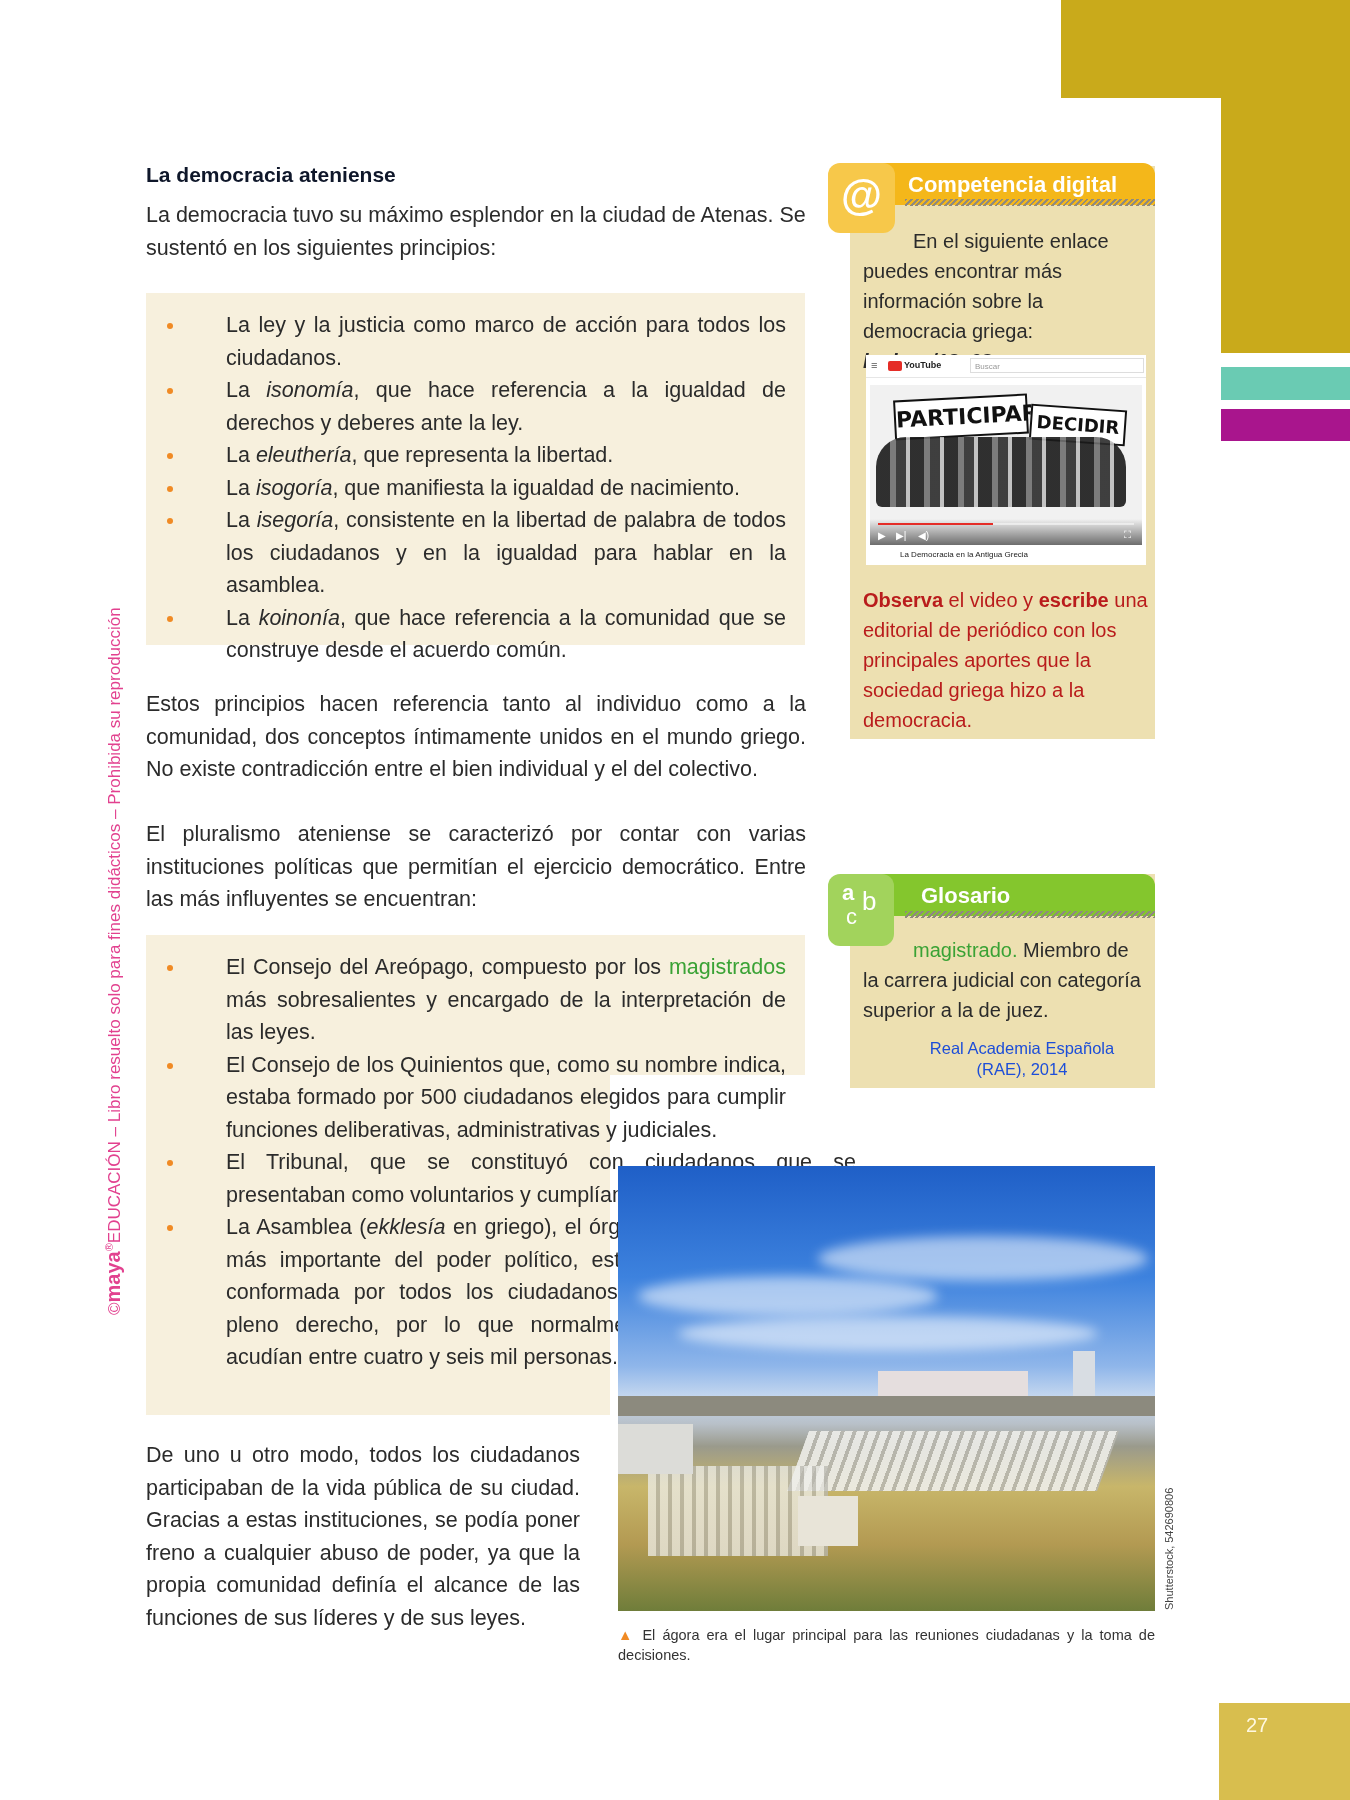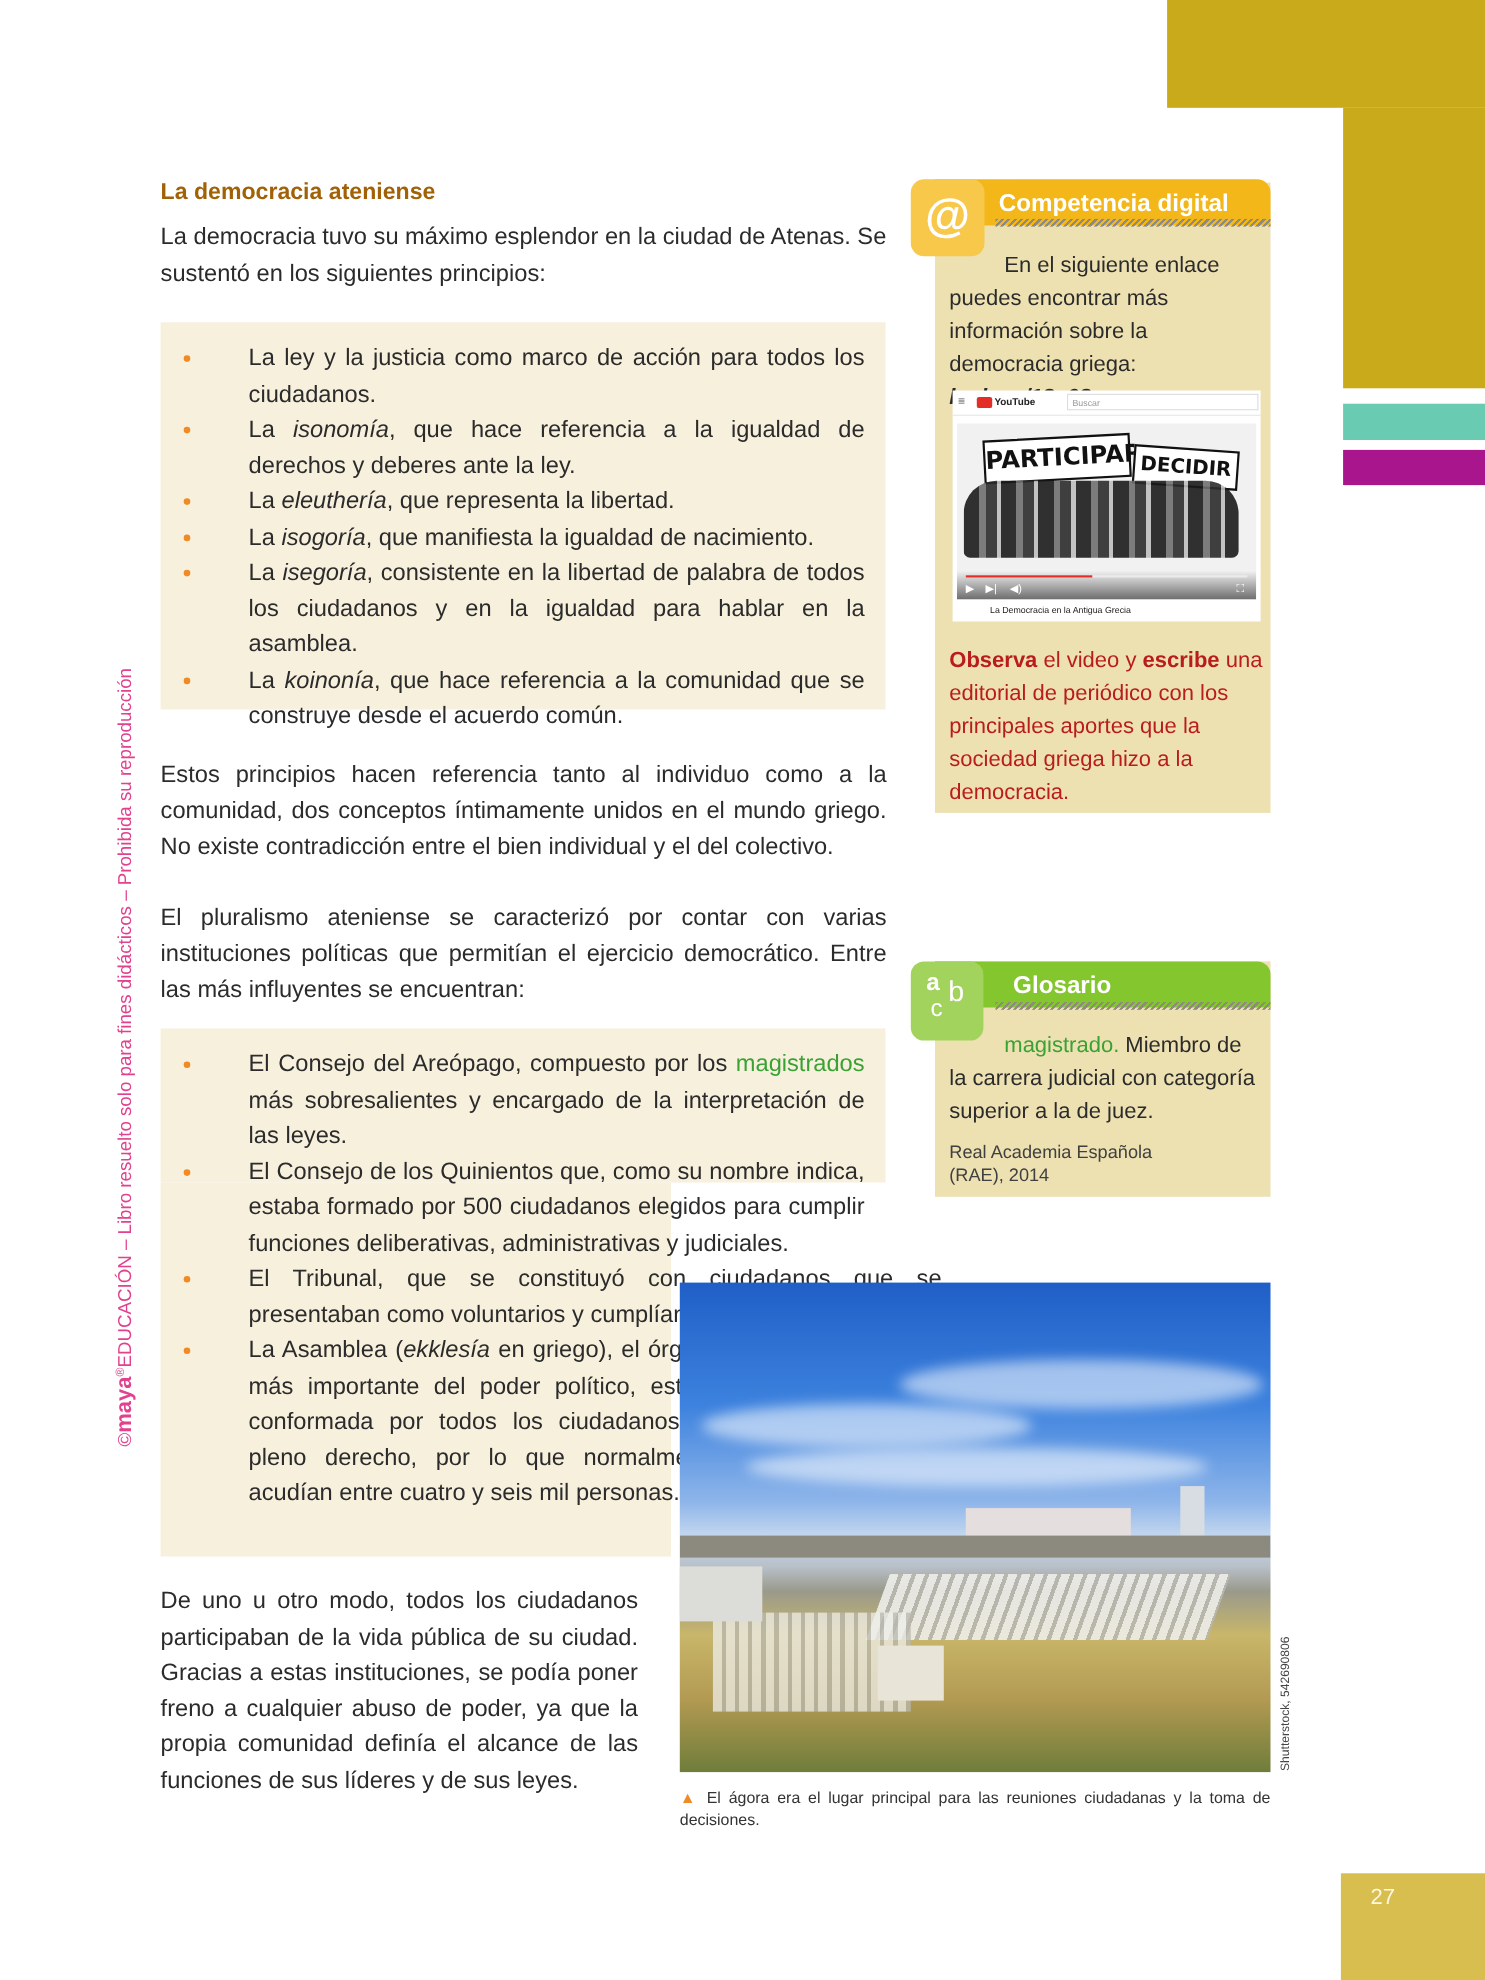--- a/index.html
+++ b/index.html
@@ -20,21 +20,21 @@
   .page-num { left: 1246px; top: 1714px; color: #fff8e0; font-size: 20px; }
 
   
   .watermark {
     left: 102px; top: 1315px;
     transform-origin: 0 0; transform: rotate(-90deg);
     white-space: nowrap; font-size: 17px; color: #e2418f;
   }
   .watermark .brand { font-weight: bold; font-size: 20px; }
 
-  .section-title { left: 146px; top: 163px; font-size: 21px; font-weight: bold; color: #a16207; }
+  .section-title { left: 146px; top: 163px; font-size: 21px; font-weight: bold; color: #0f172a; }
   .para { font-size: 21.5px; line-height: 32.5px; color: #2b2b2b; }
   .p-intro { left: 146px; top: 199px; width: 660px; }
 
   .box-bg { background: #f7f0dd; }
   .box1 { left: 146px; top: 293px; width: 659px; height: 352px; }
   .box2 { left: 146px; top: 935px; width: 659px; height: 140px; }
   .box2b { left: 146px; top: 1075px; width: 464px; height: 340px; }
 
   ul.blist { list-style: none; margin: 0; padding: 0; }
   ul.blist li { position: relative; padding-left: 80px; }
@@ -89,21 +89,21 @@
   
   .gl-panel { left: 850px; top: 874px; width: 305px; height: 214px; background: #ede0b1; }
   .gl-header { left: 850px; top: 874px; width: 305px; height: 42px; background: #84c62d; border-radius: 0 12px 0 0; }
   .gl-hatch { left: 905px; top: 911px; width: 250px; height: 7px;
     background: repeating-linear-gradient(135deg, #8f8a7e 0 2px, transparent 2px 4px); }
   .gl-title { left: 921px; top: 883px; font-size: 22px; font-weight: bold; color: #ffffff; }
   .gl-icon { left: 828px; top: 874px; width: 66px; height: 72px; background: #a2d35c; border-radius: 12px; color: #fff; }
   .gl-icon span { position: absolute; font-size: 22px; }
   .gl-text { left: 863px; top: 935px; width: 285px; font-size: 20px; line-height: 30px; color: #2b2b2b; }
   .gl-text .indent { padding-left: 50px; }
-  .gl-source { left: 863px; top: 1038px; width: 280px; text-align: left; font-size: 16.5px; line-height: 21px; color: #404040; }
+  .gl-source { left: 882px; top: 1038px; width: 280px; text-align: center; font-size: 16.5px; line-height: 21px; color: #1d4ed8; }
 
   
   .photo { left: 618px; top: 1166px; width: 537px; height: 445px; overflow: hidden;
     background: linear-gradient(180deg, #1f5fc7 0%, #3d82de 25%, #8fb6ea 45%, #c6d8ef 52%, #b8c0c8 58%, #9a9a8c 63%, #c8b66a 72%, #b39a52 85%, #6f7d3a 100%); }
   .cloud { position: absolute; background: rgba(255,255,255,.55); border-radius: 50%; filter: blur(6px); }
   .bldg { position: absolute; background: #e5dede; }
   .ruins { position: absolute; background: repeating-linear-gradient(90deg, #eeeeea 0 8px, #b9b8b0 8px 12px); opacity: .9; }
   .credit { left: 1163px; top: 1610px; transform-origin: 0 0; transform: rotate(-90deg); font-size: 11px; color: #444; white-space: nowrap; }
   .photo-caption { left: 618px; top: 1625px; width: 537px; font-size: 14.5px; line-height: 20px; color: #333; text-align: justify; }
   .tri { color: #f08a24; }

